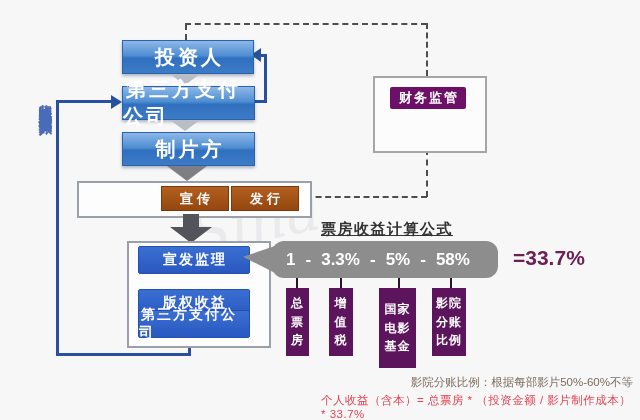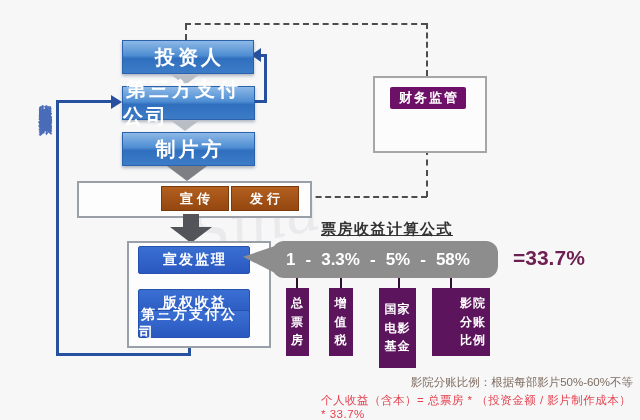--- a/index.html
+++ b/index.html
@@ -154,20 +154,20 @@
 
   <div class="purterm" style="left:286px;top:288px;width:23px;height:68px;">总
 票
 房</div>
   <div class="purterm" style="left:329px;top:288px;width:24px;height:68px;">增
 值
 税</div>
   <div class="purterm" style="left:379px;top:288px;width:37px;height:80px;">国家
 电影
 基金</div>
-  <div class="purterm" style="left:432px;top:288px;width:34px;height:68px;padding-left:24px;">影院
+  <div class="purterm" style="left:432px;top:288px;width:34px;height:68px;">影院
 分账
 比例</div>
 
   <div class="note1">影院分账比例：根据每部影片50%-60%不等</div>
   <div class="note2">个人收益（含本）= 总票房 * （投资金额 / 影片制作成本） * 33.7%</div>
 
 </div>
 
 </body></html>

